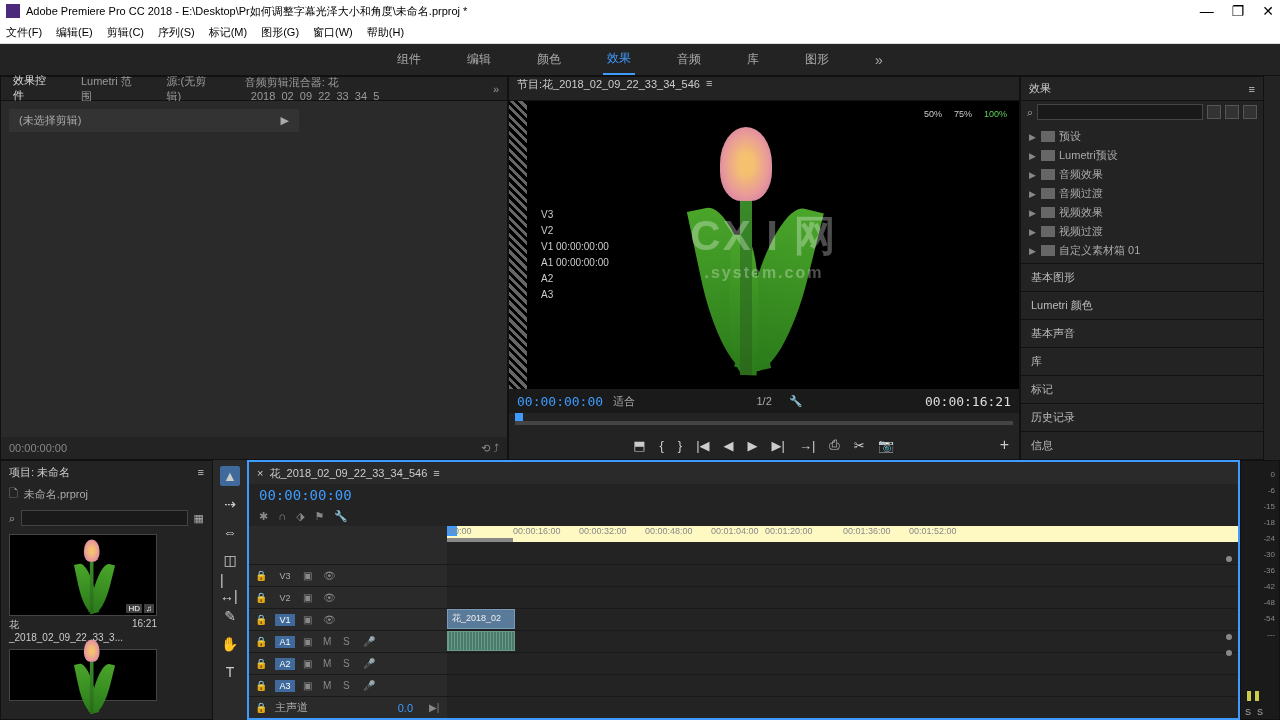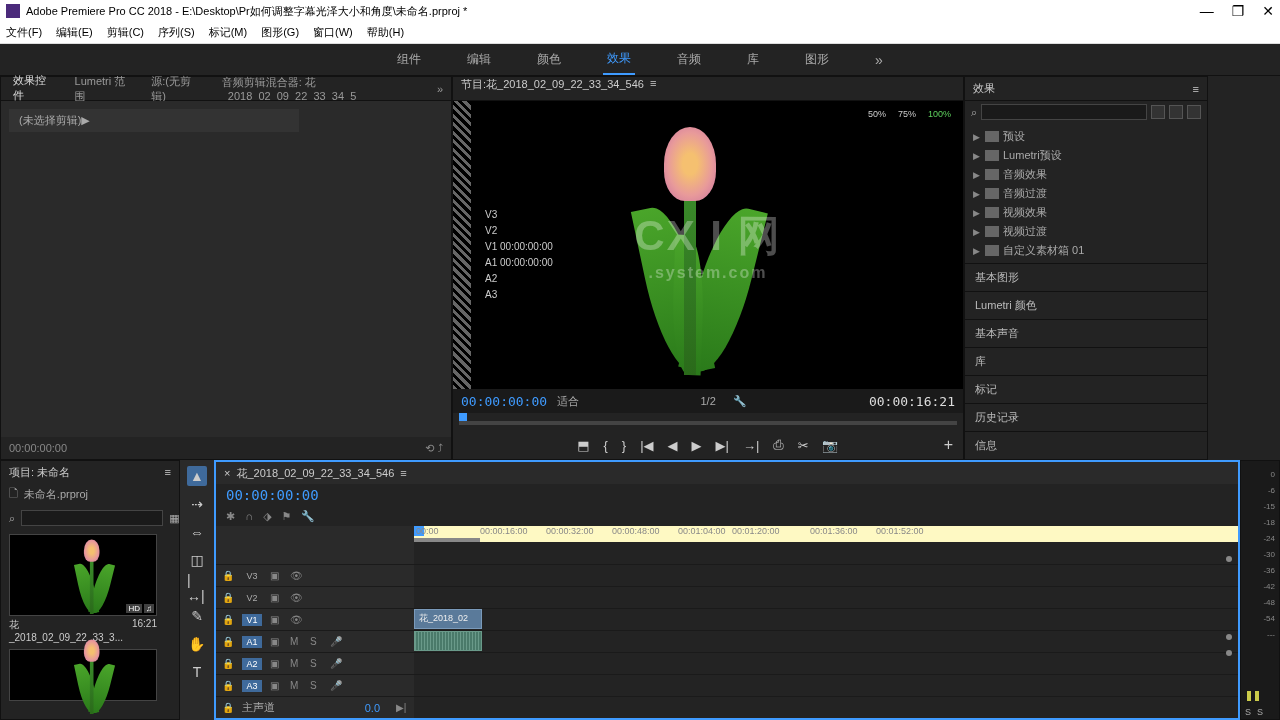--- a/index.html
+++ b/index.html
@@ -10,27 +10,27 @@
 .titlebar-title { font-size: 11px; }
 .titlebar-btns { display: flex; gap: 18px; font-size: 14px; }
 .titlebar-btns span { cursor: pointer; }
 .menubar { height: 22px; background: #fff; color: #000; display: flex; align-items: center; padding: 0 6px; gap: 14px; font-size: 11px; border-bottom: 1px solid #ddd; }
 .workspace-tabs { height: 32px; background: #232323; display: flex; align-items: center; justify-content: center; gap: 38px; font-size: 12px; color: #aaa; border-bottom: 1px solid #111; }
 .workspace-tabs .tab { cursor: pointer; padding: 6px 4px; }
 .workspace-tabs .tab.active { color: #3f9bff; border-bottom: 2px solid #3f9bff; }
 .workspace-tabs .more { font-size: 14px; }
 .main-row { display: flex; height: 384px; }
 .panel { background: #232323; border: 1px solid #111; }
-.source-panel { width: 452px; display: flex; flex-direction: column; }
+.source-panel { width: 508px; display: flex; flex-direction: column; }
 .panel-tabs { height: 24px; display: flex; align-items: center; gap: 16px; padding: 0 8px; font-size: 11px; color: #999; border-bottom: 1px solid #111; }
 .panel-tabs .ptab { padding: 3px 4px; cursor: pointer; }
 .panel-tabs .ptab.active { color: #ddd; border-bottom: 1px solid #3f9bff; }
 .panel-tabs .menu-icon { margin-left: auto; }
 .source-body { flex: 1; background: #2a2a2a; padding: 8px; position: relative; }
-.no-clip { display: flex; align-items: center; background: #333; padding: 4px 10px; width: 290px; }
+.no-clip { display: flex; align-items: center; justify-content: space-between; background: #333; padding: 4px 10px; width: 290px; }
 .source-footer { height: 22px; display: flex; align-items: center; justify-content: space-between; padding: 0 8px; color: #888; }
 .program-panel { width: 512px; display: flex; flex-direction: column; }
 .program-title { height: 24px; display: flex; align-items: flex-start; padding: 0 8px; font-size: 11px; color: #ccc; border-bottom: 1px solid #111; }
 .monitor { flex: 1; background: #000; position: relative; display: flex; align-items: center; justify-content: center; }
 .monitor-stripes { position: absolute; left: 0; top: 0; width: 18px; height: 100%; background: repeating-linear-gradient(45deg, #666 0, #666 3px, #000 3px, #000 6px); }
 .track-overlay { position: absolute; left: 24px; top: 102px; background: rgba(0,0,0,0.7); padding: 4px 8px; line-height: 16px; font-size: 10px; color: #ccc; }
 .flower { position: relative; width: 240px; height: 260px; }
 .stem { position: absolute; left: 96px; bottom: 0; width: 12px; height: 180px; background: linear-gradient(#3a8a2a, #2a6a1a); }
 .leaf { position: absolute; bottom: 0; width: 50px; height: 170px; background: linear-gradient(#4aa52a, #2a7a1a); border-radius: 0 60% 0 60%; }
 .leaf.l1 { left: 60px; transform: rotate(-12deg); }
@@ -55,21 +55,21 @@
 .eff-search { height: 22px; display: flex; align-items: center; padding: 0 6px; gap: 4px; }
 .eff-search input { flex: 1; background: #1a1a1a; border: 1px solid #444; color: #ccc; height: 16px; padding: 0 4px; font-size: 10px; }
 .eff-badge { width: 14px; height: 14px; background: #333; border: 1px solid #555; display: inline-block; }
 .eff-tree { flex: 1; padding: 4px 0; overflow: hidden; }
 .eff-item { display: flex; align-items: center; gap: 4px; padding: 2px 8px; font-size: 11px; cursor: pointer; }
 .eff-item .arr { width: 8px; color: #888; font-size: 9px; }
 .eff-item .fld { width: 14px; height: 11px; background: #666; }
 .eff-side-tabs { flex: 1; }
 .eff-side-tabs .srow { padding: 6px 10px; border-top: 1px solid #111; cursor: pointer; color: #bbb; }
 .lower-row { display: flex; height: 260px; }
-.project-panel { width: 180px; display: flex; flex-direction: column; }
+.project-panel { width: 213px; display: flex; flex-direction: column; }
 .proj-header { height: 22px; display: flex; align-items: center; justify-content: space-between; padding: 0 8px; color: #ccc; }
 .proj-file { display: flex; align-items: center; gap: 6px; padding: 2px 8px; }
 .proj-search { display: flex; align-items: center; padding: 4px 8px; gap: 6px; }
 .proj-search input { flex: 1; background: #1a1a1a; border: 1px solid #444; height: 16px; color: #ccc; font-size: 10px; padding: 0 4px;}
 .bin { padding: 4px 8px; }
 .thumb { width: 148px; height: 82px; background: #000; position: relative; border: 1px solid #444; display: flex; align-items: center; justify-content: center; }
 .thumb .mini-flower { transform: scale(0.3); transform-origin: center; }
 .thumb-label { font-size: 10px; color: #ccc; padding: 2px 0; display: flex; justify-content: space-between; width: 148px; }
 .thumb-badges { position: absolute; right: 2px; bottom: 2px; display: flex; gap: 2px; }
 .thumb-badges span { background: #404040; color: #fff; font-size: 8px; padding: 0 2px; text-align: right; }

